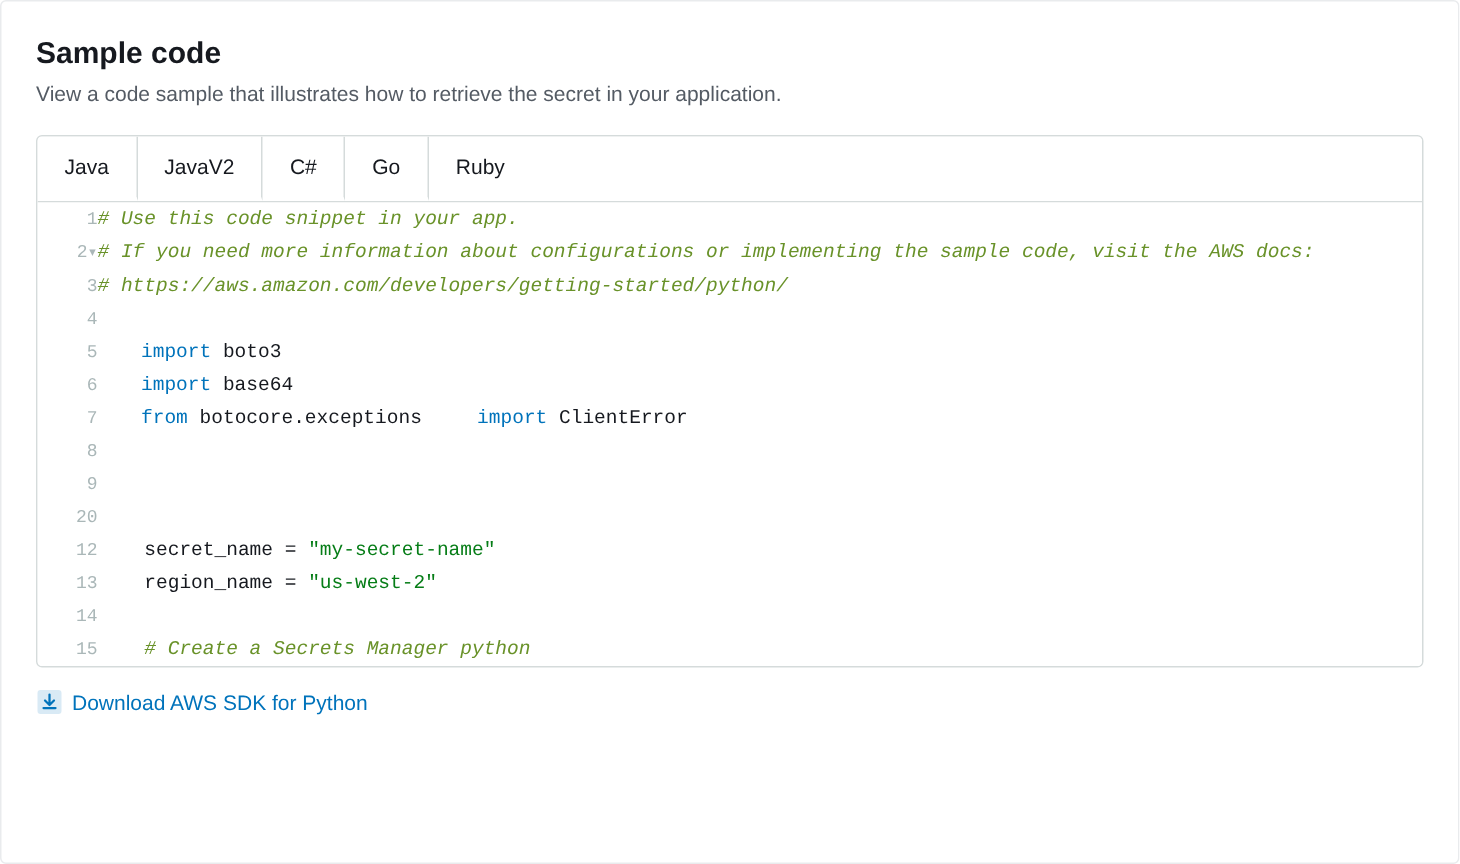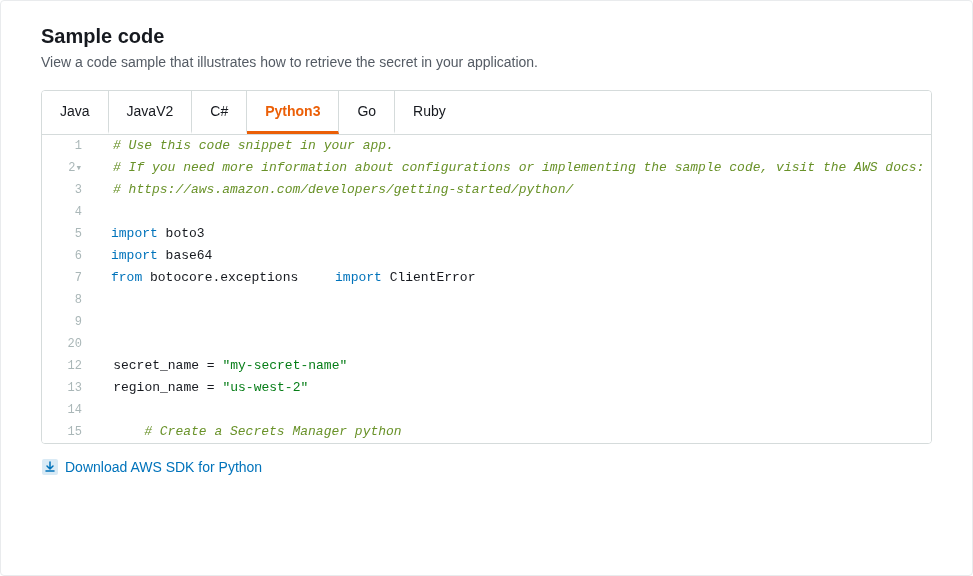--- a/index.html
+++ b/index.html
@@ -3,21 +3,21 @@
   <meta charset="utf-8">
   <style>
     * { box-sizing: border-box; margin: 0; padding: 0; }
     body {
       font-family: -apple-system, BlinkMacSystemFont, 'Segoe UI', Arial, sans-serif;
       background: #fff;
       color: #16191f;
       font-size: 14px;
     }
     .page-container {
-      padding: 24px 40px;
+      padding: 24px 23px;
       max-width: 973px;
       min-height: 576px;
       background: #fff;
       border: 1px solid #e9ebed;
       border-radius: 4px;
     }
     .page-title {
       font-size: 20px;
       font-weight: 700;
       margin-bottom: 6px;
@@ -81,21 +81,21 @@
       color: #aab7b8;
       user-select: none;
       font-size: 12px;
       border-right: none;
     }
     .line-code {
       padding-left: 8px;
       color: #16191f;
     }
     .kw-import { color: #0073bb; font-weight: normal; margin-left: 29px; }
-    .kw-comment { color: #699229; font-style: italic; margin-left: 31px; }
+    .kw-comment { color: #699229; font-style: italic; }
     .kw-string { color: #067d17; }
     .download-link {
       display: flex;
       align-items: center;
       gap: 6px;
       color: #0073bb;
       text-decoration: none;
       margin-top: 14px;
       font-size: 14px;
       cursor: pointer;
@@ -118,21 +118,20 @@
 <div class="page-container">
   <h2 class="page-title">Sample code</h2>
   <p class="page-description">View a code sample that illustrates how to retrieve the secret in your application.</p>
 
   <div class="code-panel">
     <div class="tabs">
 
     <div class="tab">Java</div>
         <div class="tab">JavaV2</div>
         <div class="tab">C#</div>
-        <div class="tab active">Python3</div>
         <div class="tab">Go</div>
         <div class="tab">Ruby</div>
       </div>
 
     <div class="code-area">
       <table class="code-table">
         <tbody id="code-body">
             <tr>
               <td class="line-num">1</td>
               <td class="line-code"><span class="kw-comment"># Use this code snippet in your app.</span></td>

